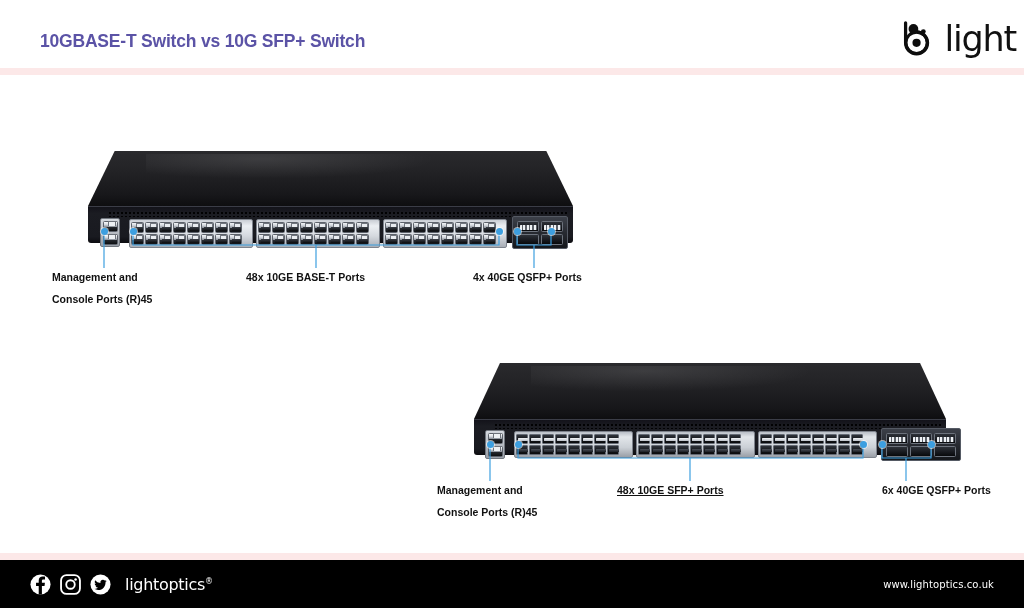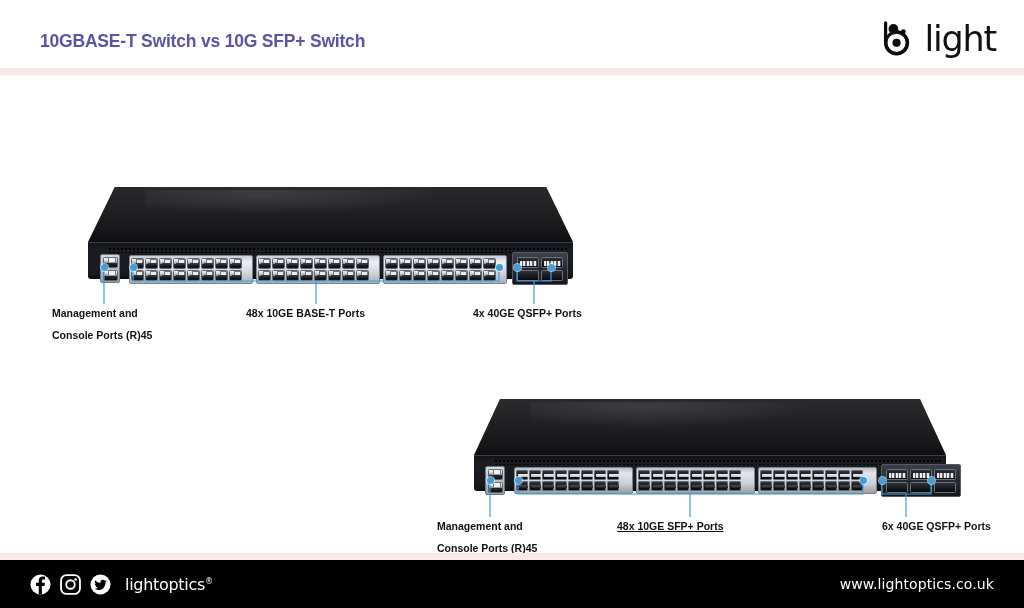--- a/index.html
+++ b/index.html
@@ -21,37 +21,36 @@
     font-size:17.5px; font-weight:bold; letter-spacing:-0.2px;
     color:#5b53a6; white-space:nowrap;
   }
   .header-rule {
     position:absolute; left:0; top:68px; width:1024px; height:7px;
     background:#fce8e8;
   }
 
   
   .brand-logo {
-    position:absolute; right:28px; top:16px;
+    position:absolute; right:8px; top:16px;
     height:46px; display:flex; align-items:center; gap:5px;
   }
   .logo-mark { width:42px; height:42px; position:relative; }
   .logo-word {
     font-family:"DejaVu Sans", sans-serif;
     font-size:35px; line-height:35px; color:#111; letter-spacing:-1.2px;
     display:flex; align-items:baseline;
   }
   .logo-word .lw-light { font-weight:400; }
   .logo-word .lw-optics { font-weight:700; }
 
   
   .stage {
     position:absolute; left:0; top:75px; width:1024px; height:478px;
     background:#fff;
-    margin-top:36px;
   }
 
   
   .device { position:absolute; }
   .dev-shadow{
     position:absolute; left:2%; bottom:-5px; width:96%; height:10px;
     background:radial-gradient(ellipse at 50% 0%, rgba(0,0,0,.28), rgba(0,0,0,0) 72%);
   }
 
   .chassis-top {
@@ -174,21 +173,21 @@
     position:absolute; left:0; top:560px; width:1024px; height:48px;
     background:#000000; display:flex; align-items:center;
   }
   .social{ display:flex; align-items:center; gap:9px; margin-left:30px; }
   .footer-brand{
     margin-left:14px; color:#fff; font-size:16px; letter-spacing:-.3px;
     font-family:"DejaVu Sans", sans-serif;
   }
   .footer-brand sup{ font-size:8px; vertical-align:super; }
   .footer-url{
-    position:absolute; right:30px; color:#fff; font-size:14px;
+    position:absolute; right:30px; color:#fff; font-size:10px;
     font-family:"DejaVu Sans", sans-serif; letter-spacing:.1px;
   }
 </style>
 </head>
 <body>
 
 <div class="header">
   <div class="page-title">10GBASE-T Switch vs 10G SFP+ Switch</div>
 
   <div class="brand-logo">

